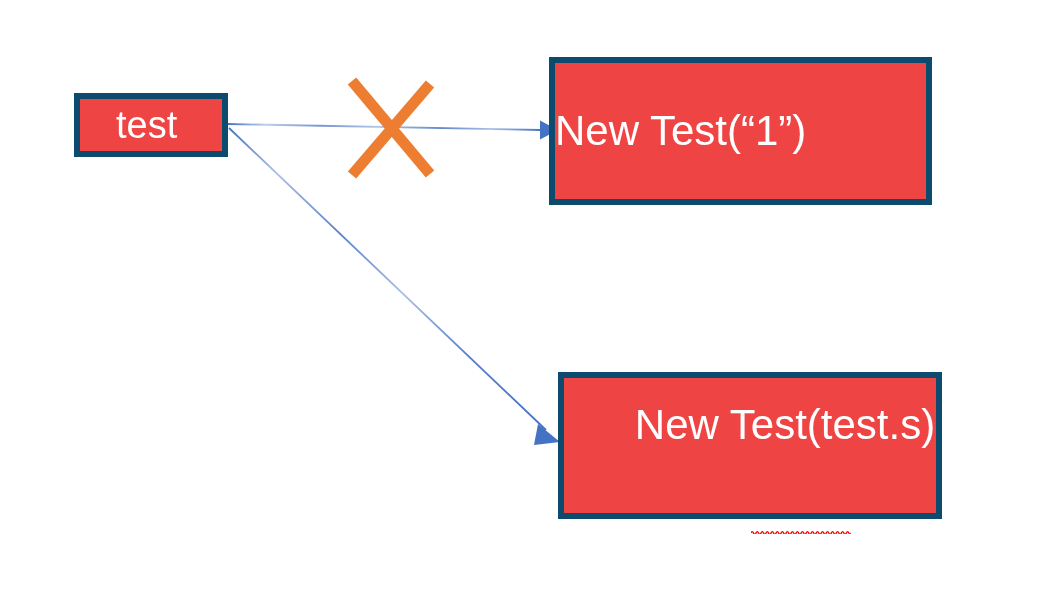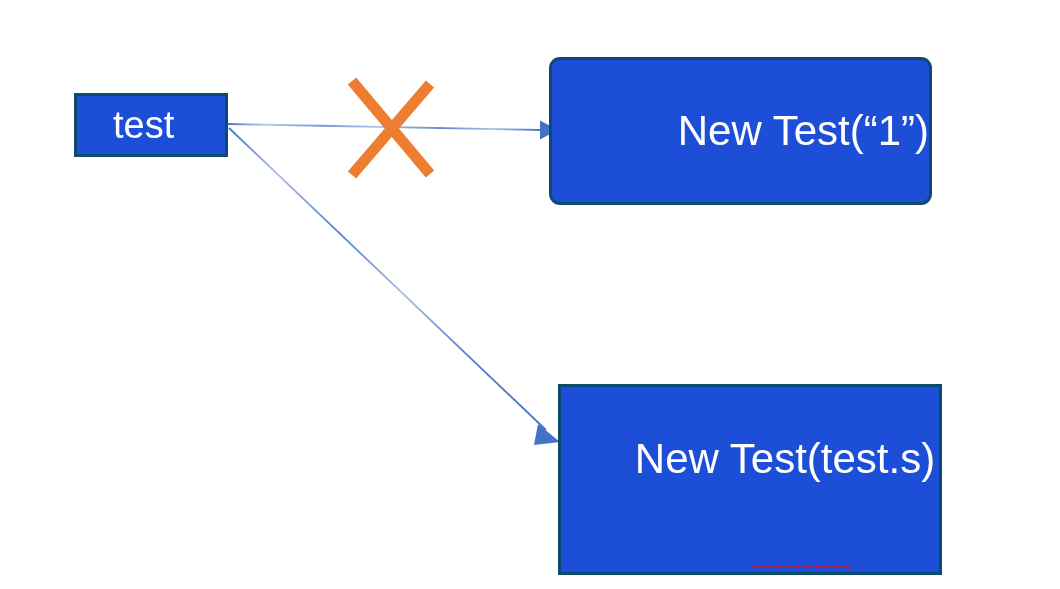--- a/index.html
+++ b/index.html
@@ -15,22 +15,22 @@
   }
   #canvas {
     position: relative;
     width: 1060px;
     height: 589px;
     background: #ffffff;
   }
   .shape-box {
     position: absolute;
     box-sizing: border-box;
-    background: #1d4ed8;
-    border: 3px solid #0c4a6e;
+    background: #ef4444;
+    border: 6px solid #0c4a6e;
     display: flex;
     align-items: center;
     color: #FFFFFF;
     font-family: "Liberation Sans", sans-serif;
     font-weight: 400;
     white-space: pre;
     line-height: 1;
   }
   #box-test {
     left: 74px;
@@ -40,28 +40,27 @@
     font-size: 38px;
     justify-content: flex-start;
     padding-left: 36px;
   }
   #box-new-test-1 {
     left: 549px;
     top: 57px;
     width: 383px;
     height: 148px;
     font-size: 42px;
-    justify-content: flex-end;
-    border-radius: 11px;
+    justify-content: flex-start;
   }
   #box-new-test-2 {
     left: 558px;
-    top: 384px;
+    top: 372px;
     width: 384px;
-    height: 191px;
+    height: 147px;
     font-size: 42px;
     justify-content: center;
   }
   .box-label {
     position: relative;
     display: inline-block;
   }
   .spell-underline {
     position: absolute;
     left: 0;

